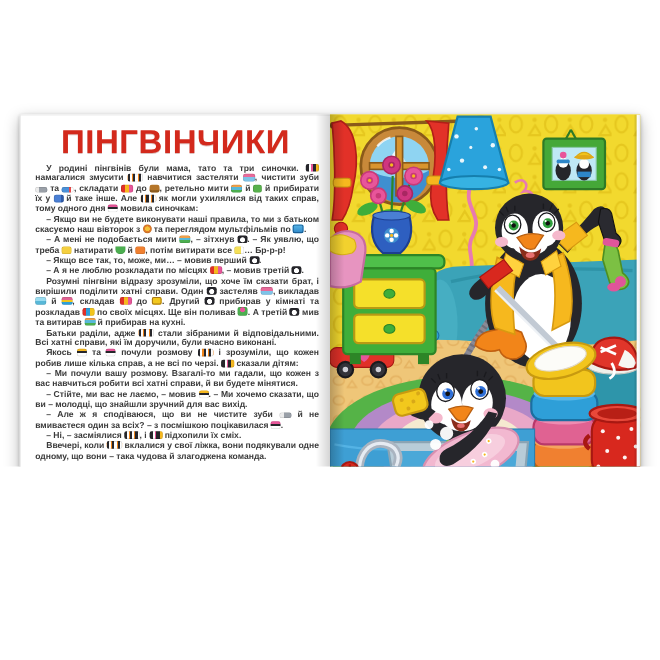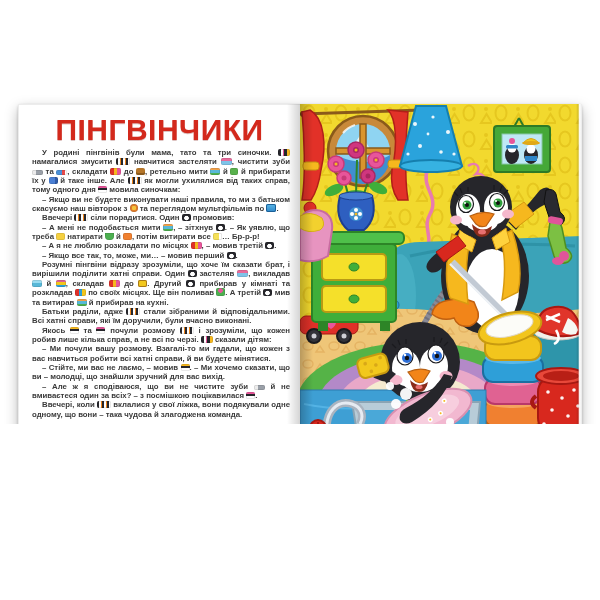--- a/index.html
+++ b/index.html
@@ -61,30 +61,30 @@
 <body>
 
 <div class="stage">
   <div class="book">
 
     <div class="page page-left">
       <h1 class="title">ПІНГВІНЧИКИ</h1>
       <div class="story">
           <p class="para">У родині пінгвінів були мама, тато та три синочки. <span class="ic ic-parent-penguins"></span> намагалися змусити <span class="ic ic-son-penguins"></span> навчитися застеляти <span class="ic ic-bed"></span>, чистити зуби <span class="ic ic-toothbrush"></span> та <span class="ic ic-toothpaste"></span>, складати <span class="ic ic-clothes"></span> до <span class="ic ic-basket"></span>, ретельно мити <span class="ic ic-dishes"></span> й <span class="ic ic-cup-green"></span> й прибирати їх у <span class="ic ic-cupboard"></span> й таке інше. Але <span class="ic ic-son-penguins"></span> як могли ухилялися від таких справ, тому одного дня <span class="ic ic-mother-penguin"></span> мовила синочкам:</p>
           <p class="para">– Якщо ви не будете виконувати наші правила, то ми з батьком скасуємо наш вівторок з <span class="ic ic-pizza"></span> та переглядом мультфільмів по <span class="ic ic-tv"></span>.</p>
-          <p class="para">Ввечері <span class="ic ic-son-penguins"></span> сіли порадитися. Один <span class="ic ic-penguin-chick"></span> промовив:</p>
           <p class="para">– А мені не подобається мити <span class="ic ic-dishes"></span>, – зітхнув <span class="ic ic-penguin-chick"></span>. – Як уявлю, що треба <span class="ic ic-sponge"></span> натирати <span class="ic ic-bowl-green"></span> й <span class="ic ic-cup-orange"></span>, потім витирати все <span class="ic ic-towel"></span>… Бр-р-р!</p>
+          <p class="para">– Якщо все так, то, може, ми… – мовив перший <span class="ic ic-penguin-chick"></span>.</p>
           <p class="para">– А я не люблю розкладати по місцях <span class="ic ic-clothes"></span>, – мовив третій <span class="ic ic-penguin-chick"></span>.</p>
-          <p class="para">– Якщо все так, то, може, ми… – мовив перший <span class="ic ic-penguin-chick"></span>.</p>
           <p class="para">Розумні пінгвіни відразу зрозуміли, що хоче їм сказати брат, і вирішили поділити хатні справи. Один <span class="ic ic-penguin-chick"></span> застеляв <span class="ic ic-bed"></span>, викладав <span class="ic ic-plates"></span> й <span class="ic ic-bowls-colored"></span>, складав <span class="ic ic-clothes"></span> до <span class="ic ic-wardrobe"></span>. Другий <span class="ic ic-penguin-chick"></span> прибирав у кімнаті та розкладав <span class="ic ic-toys"></span> по своїх місцях. Ще він поливав <span class="ic ic-flower"></span>. А третій <span class="ic ic-penguin-chick"></span> мив та витирав <span class="ic ic-dishes"></span> й прибирав на кухні.</p>
           <p class="para">Батьки раділи, адже <span class="ic ic-son-penguins"></span> стали зібраними й відповідальними. Всі хатні справи, які їм доручили, були вчасно виконані.</p>
           <p class="para">Якось <span class="ic ic-father-penguin"></span> та <span class="ic ic-mother-penguin"></span> почули розмову <span class="ic ic-son-penguins"></span> і зрозуміли, що кожен робив лише кілька справ, а не всі по черзі. <span class="ic ic-parent-penguins"></span> сказали дітям:</p>
           <p class="para">– Ми почули вашу розмову. Взагалі-то ми гадали, що кожен з вас навчиться робити всі хатні справи, й ви будете мінятися.</p>
           <p class="para">– Стійте, ми вас не лаємо, – мовив <span class="ic ic-father-penguin"></span>. – Ми хочемо сказати, що ви – молодці, що знайшли зручний для вас вихід.</p>
           <p class="para">– Але ж я сподіваюся, що ви не чистите зуби <span class="ic ic-toothbrush"></span> й не вмиваєтеся один за всіх? – з посмішкою поцікавилася <span class="ic ic-mother-penguin"></span>.</p>
+          <p class="para">– Ні, – засміялися <span class="ic ic-son-penguins"></span>, і <span class="ic ic-parent-penguins"></span> підхопили їх сміх.</p>
           <p class="para">Ввечері, коли <span class="ic ic-son-penguins"></span> вклалися у свої ліжка, вони подякували одне одному, що вони – така чудова й злагоджена команда.</p>
         </div>
       <div class="pgnum pgnum-left">89</div>
     </div>
 
     <div class="page page-right">
       <svg viewBox="0 0 282 399" width="282" height="399" role="img" aria-label="Penguin in yellow jacket vacuuming and holding socks; second penguin washing pink plate at blue sink; stack of colorful bowls, red polka-dot pot and cup, toy car, round window with red curtains, blue lamp, framed photo of penguin parents, flowers on green dresser">
         <defs>
           <pattern id="wallpat" width="32" height="26" patternUnits="userSpaceOnUse">
             <ellipse cx="9" cy="9" rx="5.5" ry="7.5" fill="none" stroke="#dcb912" stroke-width="2"></ellipse>

